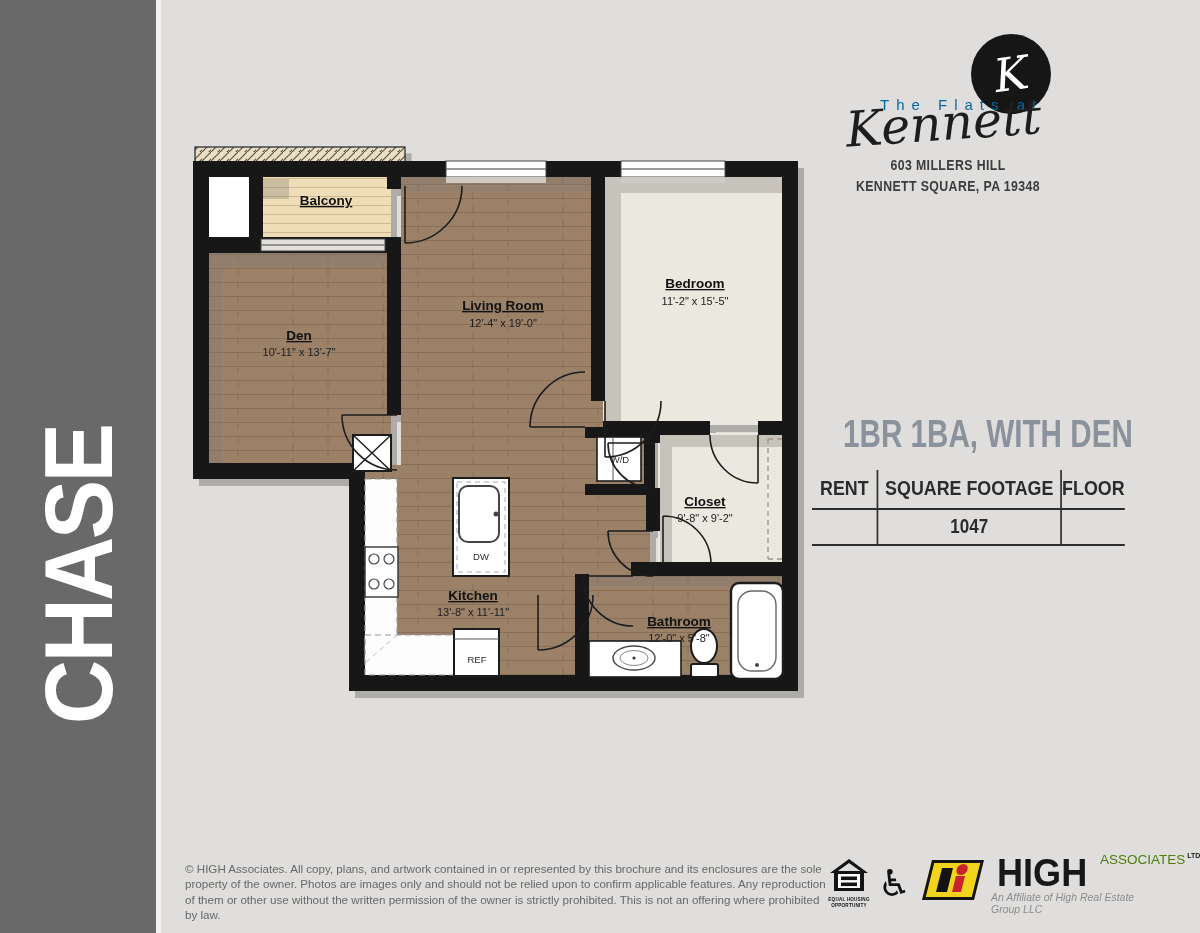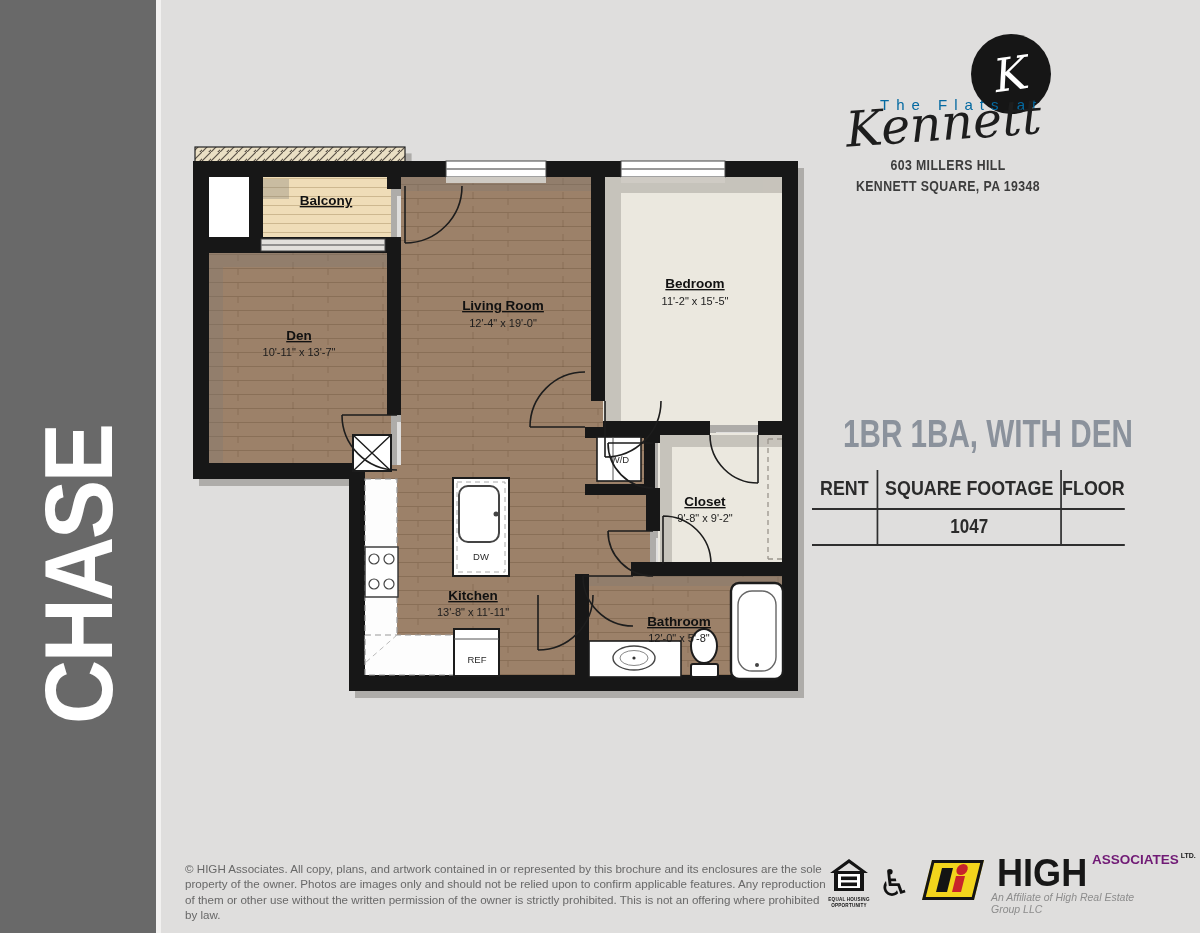--- a/index.html
+++ b/index.html
@@ -41,21 +41,21 @@
   .eho{position:absolute;left:827px;top:858px;width:44px;text-align:center;}
   .eho-label{font-size:4.6px;font-weight:700;color:#141414;letter-spacing:.2px;line-height:1.25;margin-top:1px;}
   .wheelchair{position:absolute;left:878px;top:862px;font-size:37px;color:#111;font-family:"DejaVu Sans",sans-serif;}
   .highlogo{position:absolute;left:925px;top:858px;width:230px;height:52px;}
   .hi-mark{position:absolute;left:2px;top:2px;width:52px;height:40px;background:#f2d41c;border:3px solid #141414;transform:skewX(-14deg);box-sizing:border-box;}
   .hi-l{position:absolute;left:9px;top:5px;width:11px;height:24px;background:#141414;}
   .hi-i{position:absolute;left:25px;top:13px;width:9px;height:16px;background:#c8232b;}
   .hi-dot{position:absolute;left:24px;top:1px;width:11px;height:11px;border-radius:50%;background:#c8232b;}
   .hi-text{position:absolute;left:72px;top:-6px;display:flex;align-items:flex-start;}
   .hi-name{font-size:38px;font-weight:800;color:#171717;letter-spacing:0;transform:scaleX(.95);transform-origin:left;}
-  .hi-assoc{font-size:13.5px;font-weight:700;color:#701a75;margin-left:0px;}
+  .hi-assoc{font-size:13.5px;font-weight:400;color:#4d7c0f;margin-left:8px;}
   .hi-ltd{font-size:7px;font-weight:700;color:#171717;margin-left:2px;}
   .hi-tag{position:absolute;left:66px;top:33px;font-size:10.5px;font-style:italic;color:#8c8c8c;}
 </style>
 </head>
 <body>
 
 <div class="sidebar">
   <div class="chase-wrap">
     <span class="chase">CHASE</span>
   </div>

